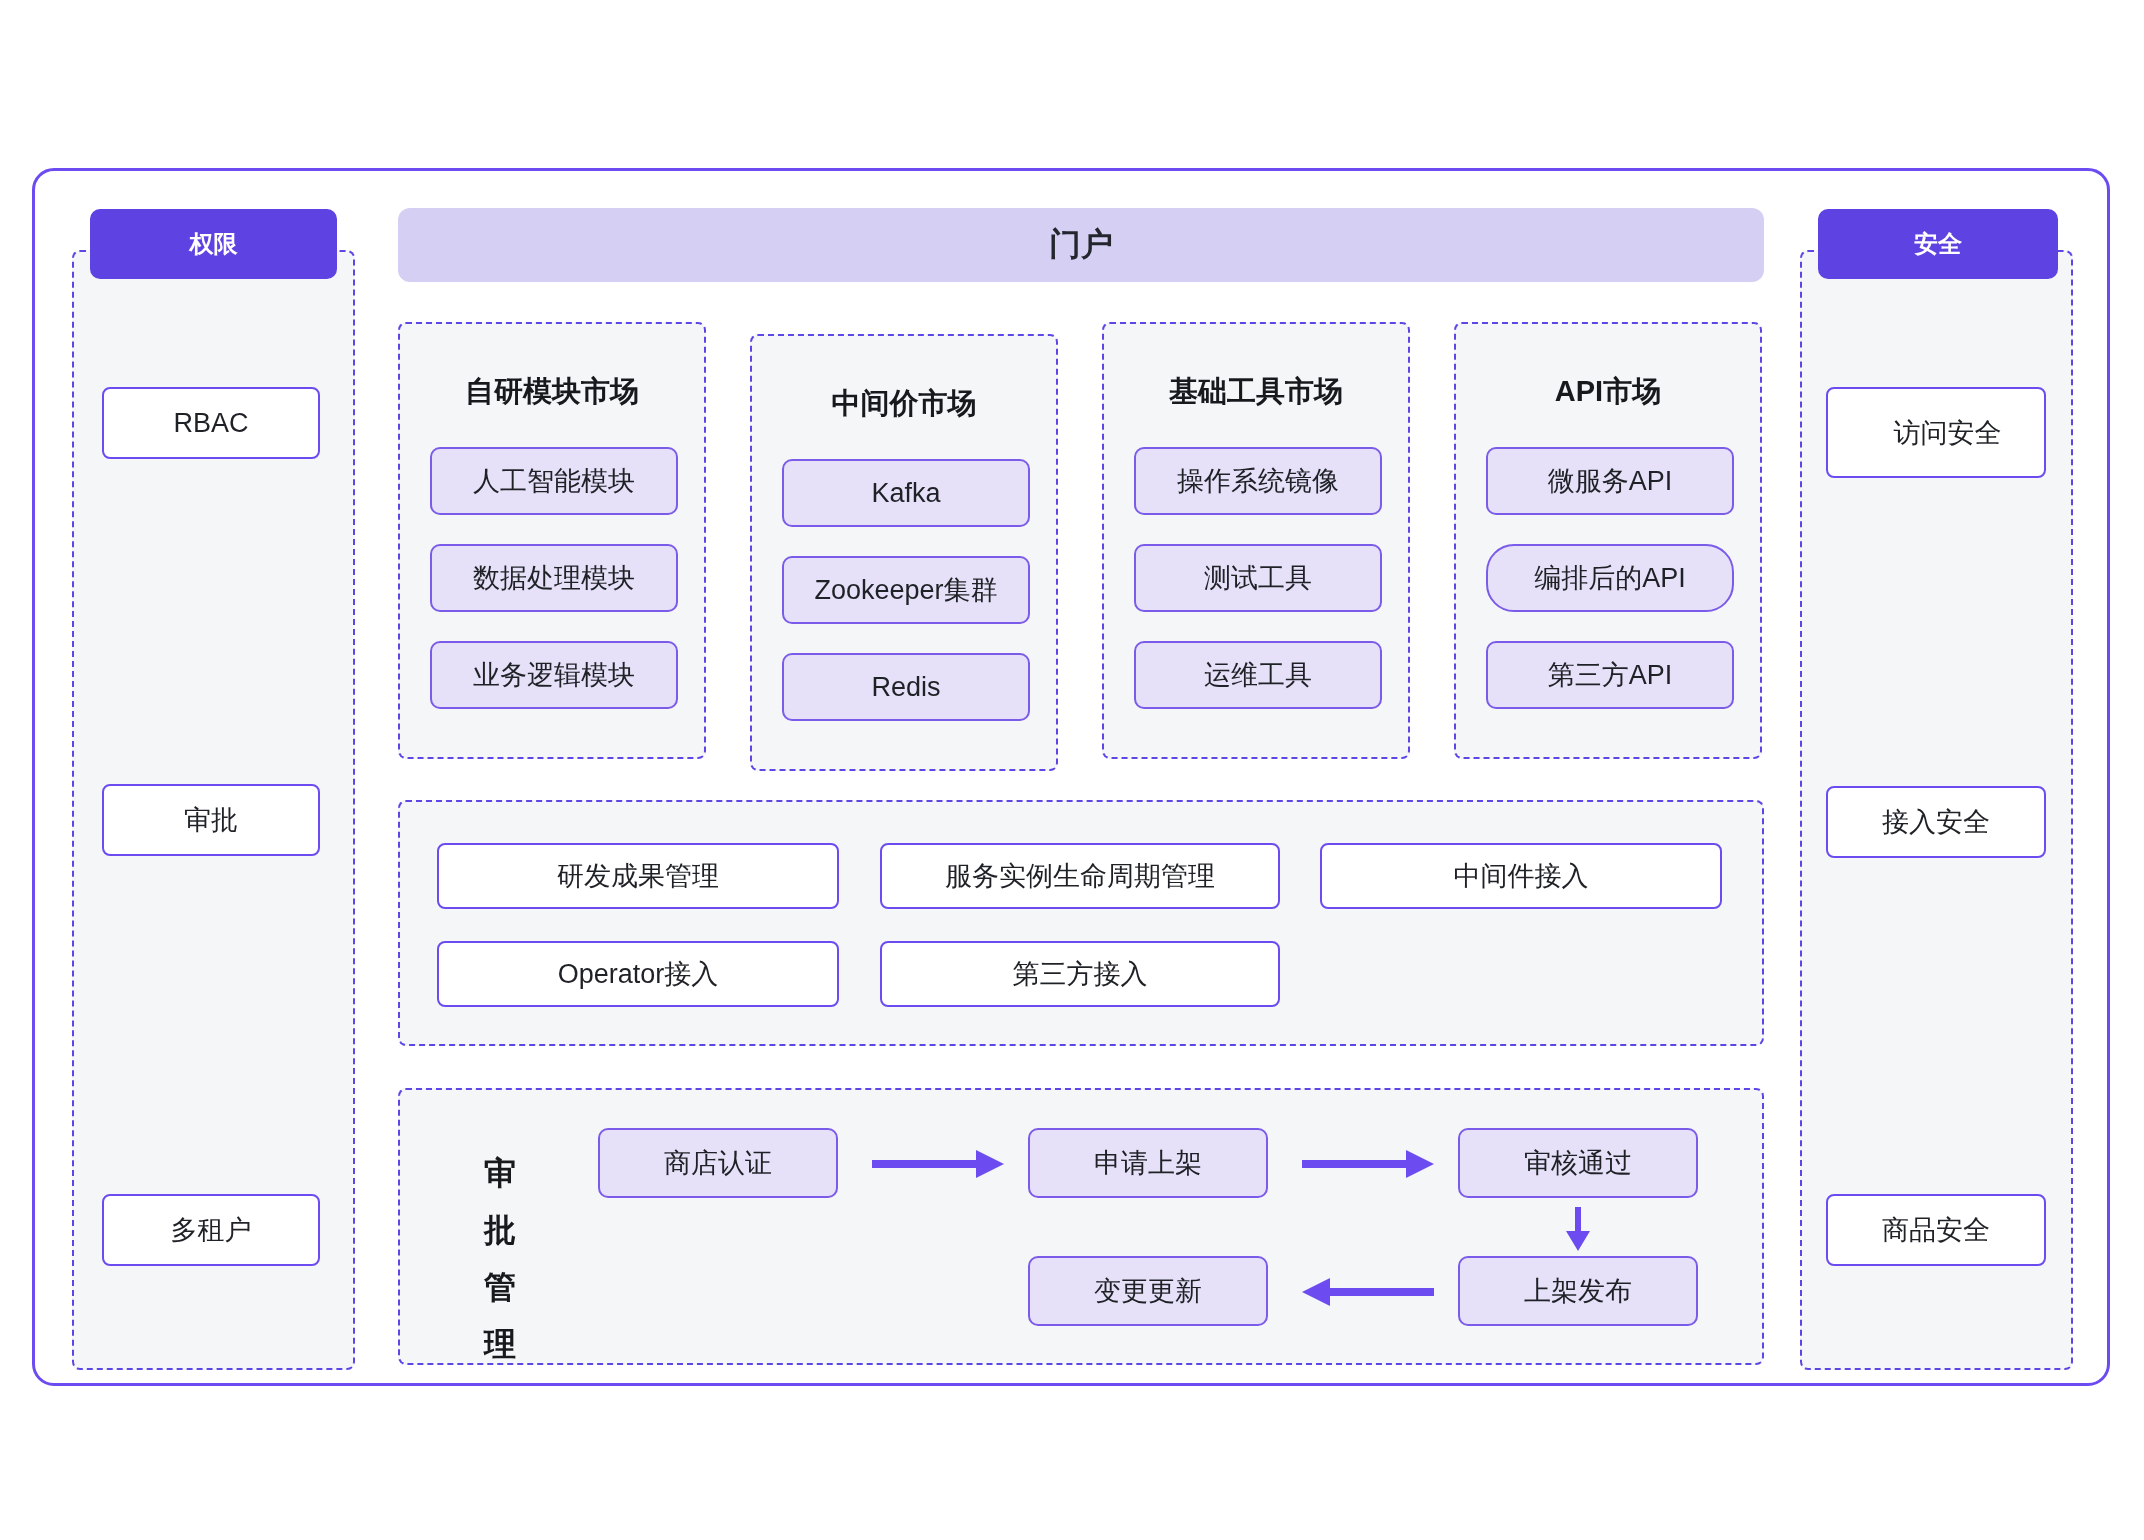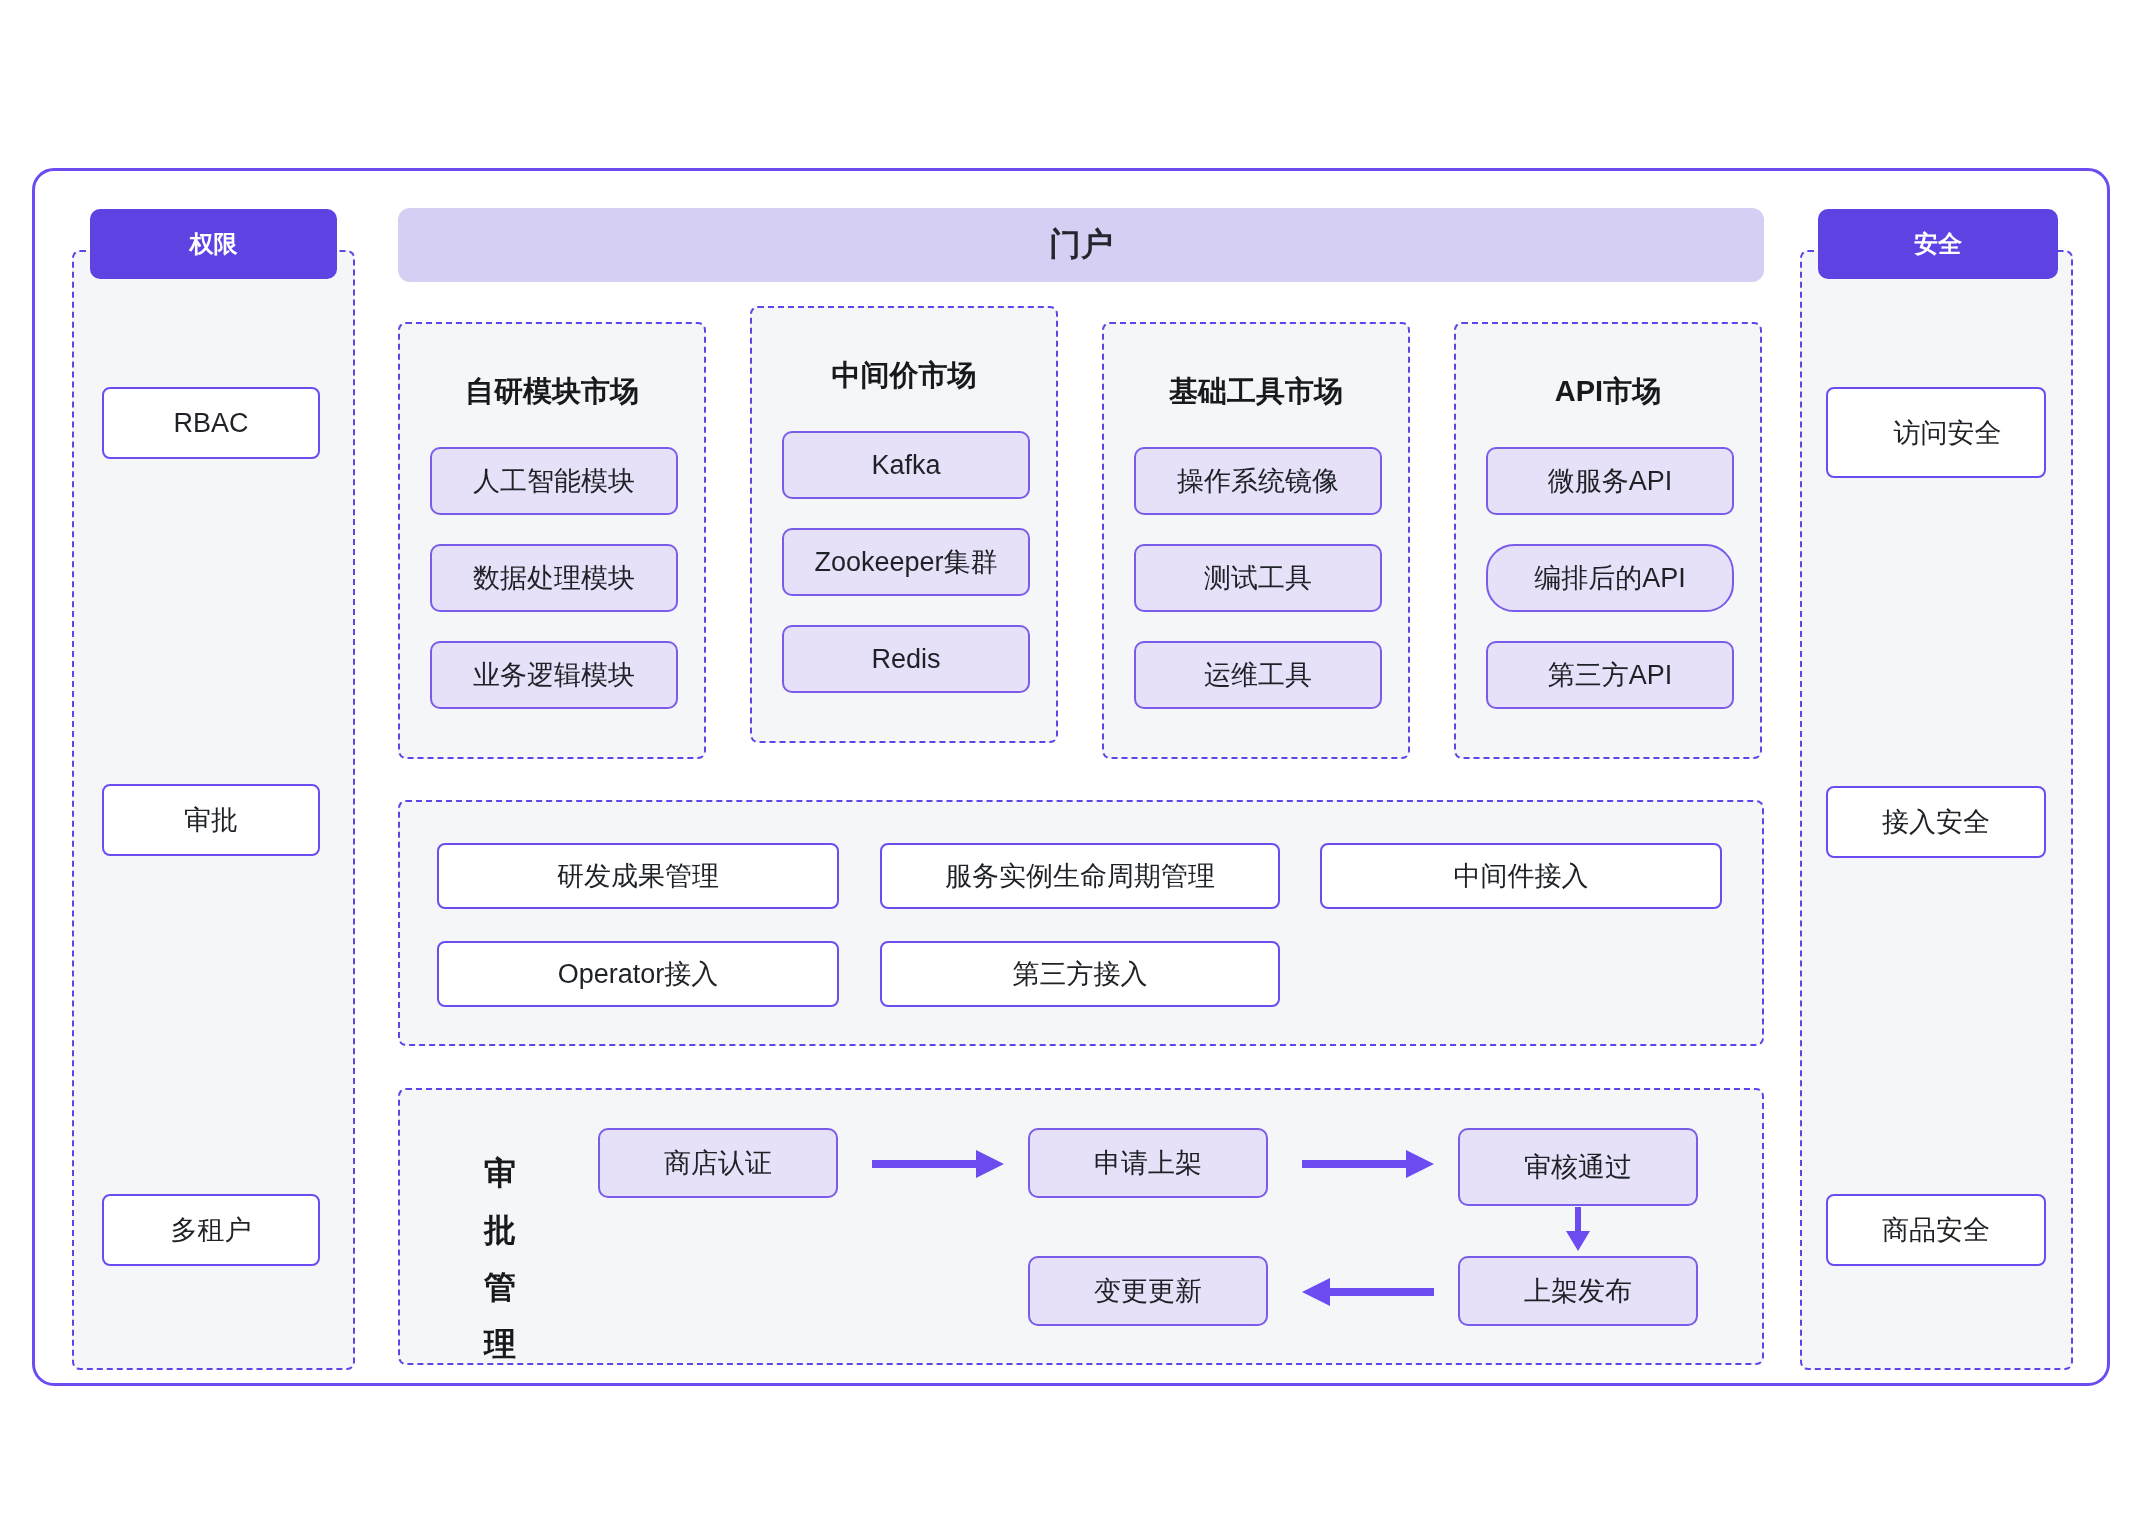--- a/index.html
+++ b/index.html
@@ -41,21 +41,21 @@
 <div class="abs white-box" style="left:1826px;top:1194px;width:220px;height:72px;">商品安全</div>
 
 <div class="abs banner" style="left:398px;top:208px;width:1366px;height:74px;">门户</div>
 
 <div class="abs market" style="left:398px;top:322px;width:308px;height:437px;">
   <div class="market-title">自研模块市场</div>
   <div class="abs lite-box" style="top:123px;">人工智能模块</div>
   <div class="abs lite-box" style="top:220px;">数据处理模块</div>
   <div class="abs lite-box" style="top:317px;">业务逻辑模块</div>
 </div>
-<div class="abs market" style="left:750px;top:306px;width:308px;height:437px;">
+<div class="abs market" style="left:750px;top:334px;width:308px;height:437px;">
   <div class="market-title">中间价市场</div>
   <div class="abs lite-box" style="top:123px;">Kafka</div>
   <div class="abs lite-box" style="top:220px;">Zookeeper集群</div>
   <div class="abs lite-box" style="top:317px;">Redis</div>
 </div>
 <div class="abs market" style="left:1102px;top:322px;width:308px;height:437px;">
   <div class="market-title">基础工具市场</div>
   <div class="abs lite-box" style="top:123px;">操作系统镜像</div>
   <div class="abs lite-box" style="top:220px;">测试工具</div>
   <div class="abs lite-box" style="top:317px;">运维工具</div>
@@ -76,21 +76,21 @@
 
 <div class="abs panel-dashed" style="left:398px;top:1088px;width:1366px;height:277px;"></div>
 <div class="abs vlabel" style="left:468px;top:1152px;width:64px;">
   <span>审</span>
   <span>批</span>
   <span>管</span>
   <span>理</span>
 </div>
 <div class="abs lite-box" style="left:598px;top:1128px;width:240px;height:70px;">商店认证</div>
 <div class="abs lite-box" style="left:1028px;top:1128px;width:240px;height:70px;">申请上架</div>
-<div class="abs lite-box" style="left:1458px;top:1128px;width:240px;height:78px;">审核通过</div>
+<div class="abs lite-box" style="left:1458px;top:1128px;width:240px;height:70px;">审核通过</div>
 <div class="abs lite-box" style="left:1458px;top:1256px;width:240px;height:70px;">上架发布</div>
 <div class="abs lite-box" style="left:1028px;top:1256px;width:240px;height:70px;">变更更新</div>
 
 <svg class="abs" style="left:868px;top:1146px;" width="140" height="36" viewBox="0 0 140 36">
   <line x1="4" y1="18" x2="108" y2="18" stroke="#6c4cf0" stroke-width="8"></line>
   <polygon points="108,4 136,18 108,32" fill="#6c4cf0"></polygon>
 </svg>
 <svg class="abs" style="left:1298px;top:1146px;" width="140" height="36" viewBox="0 0 140 36">
   <line x1="4" y1="18" x2="108" y2="18" stroke="#6c4cf0" stroke-width="8"></line>
   <polygon points="108,4 136,18 108,32" fill="#6c4cf0"></polygon>

